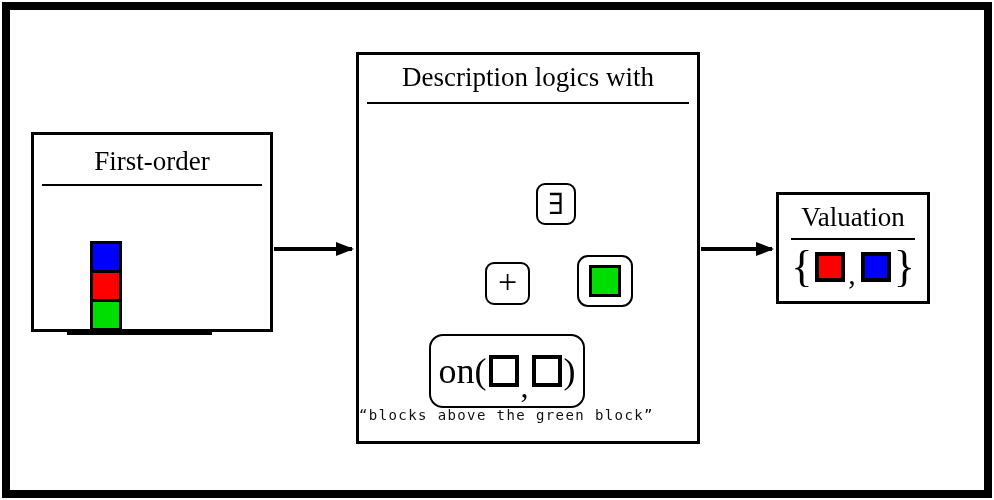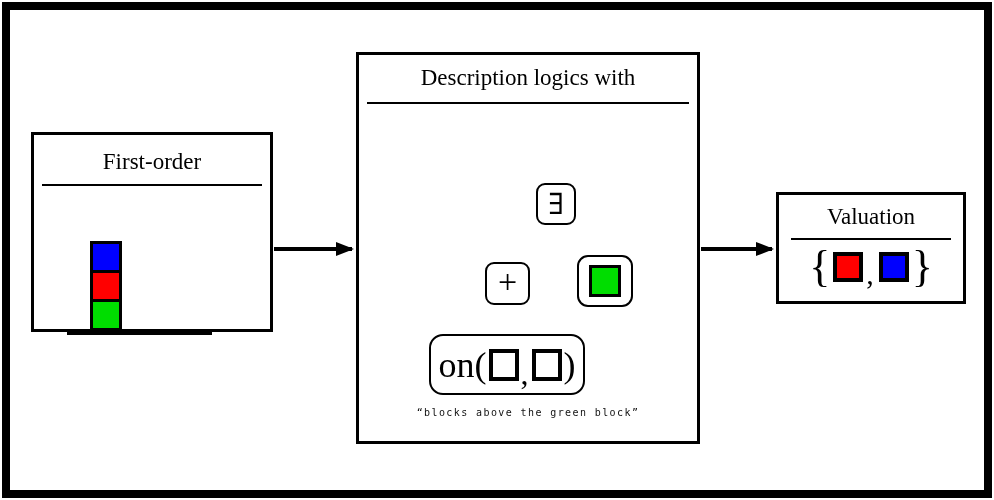--- a/index.html
+++ b/index.html
@@ -9,23 +9,23 @@
   }
   .frame{
     position:absolute;left:2px;top:2px;right:2px;bottom:2px;
     border:8px solid #000;pointer-events:none;
   }
   .box{
     position:absolute;border:3px solid #000;background:#fff;box-sizing:border-box;
   }
   #leftBox{left:31px;top:132px;width:242px;height:200px;}
   #middleBox{left:356px;top:52px;width:344px;height:392px;}
-  #rightBox{left:776px;top:192px;width:190px;height:112px;}
+  #rightBox{left:776px;top:192px;width:154px;height:112px;}
   .box-title{
-    text-align:center;font-size:23px;line-height:33px;
+    text-align:center;font-size:27px;line-height:33px;
     border-bottom:2px solid #000;
   }
   #leftBox .box-title{margin:0 8px;padding:10px 0 6px;}
   #middleBox .box-title{margin:0 8px;padding:6px 0 8px;}
   #rightBox .box-title{margin:0 12px;padding:6px 0 5px;line-height:32px;}
   
   .stack{position:absolute;left:56px;top:106px;}
   .block{width:26px;height:26px;border:3px solid #000;}
   .block + .block{margin-top:-3px;}
   .table-line{position:absolute;left:33px;top:196px;width:145px;height:4px;background:#000;}
@@ -33,28 +33,28 @@
   .node{
     position:absolute;border:2px solid #000;border-radius:10px;background:#fff;
     display:flex;align-items:center;justify-content:center;box-sizing:border-box;
   }
   #existsNode{left:177px;top:128px;width:40px;height:42px;border-radius:9px;}
   #existsNode .sym{font-size:29px;font-family:"DejaVu Serif","DejaVu Sans",serif;line-height:1;}
   #sumNode{left:126px;top:207px;width:45px;height:43px;border-radius:9px;}
   #sumNode .sym{font-size:34px;line-height:1;font-weight:400;margin-top:-3px;}
   #greenNode{left:218px;top:200px;width:56px;height:52px;border-radius:11px;}
   .mini-square{width:26px;height:26px;border:3px solid #000;box-sizing:content-box;}
-  #onNode{left:70px;top:279px;width:156px;height:61px;border-radius:14px;}
+  #onNode{left:70px;top:279px;width:156px;height:74px;border-radius:14px;}
   .on-text{font-size:36px;line-height:1;}
   .on-square{display:inline-block;width:22px;height:24px;border:4px solid #000;background:#fff;margin:0 2px;}
   .on-comma{font-size:32px;line-height:1;align-self:flex-end;margin:0 1px 4px 0;}
   .caption{
-    position:absolute;left:0;right:0;top:352px;text-align:center;
+    position:absolute;left:0;right:0;top:352px;
     font-family:"DejaVu Sans Mono","Liberation Mono",monospace;
-    font-size:10px;letter-spacing:1.4px;color:#111;font-weight:500;
+    font-size:14px;letter-spacing:1.4px;color:#111;font-weight:500;
   }
   
   .set-row{display:flex;align-items:center;justify-content:center;margin-top:5px;}
   .brace{font-size:44px;line-height:1;font-family:"Liberation Serif",serif;}
   .set-square{width:22px;height:22px;border:4px solid #000;margin:0 3px;}
   .set-comma{font-size:30px;line-height:1;align-self:flex-end;margin:0 2px 0 0;}
   svg.arrows{position:absolute;left:0;top:0;pointer-events:none;}
 </style>
 </head>
 <body>

